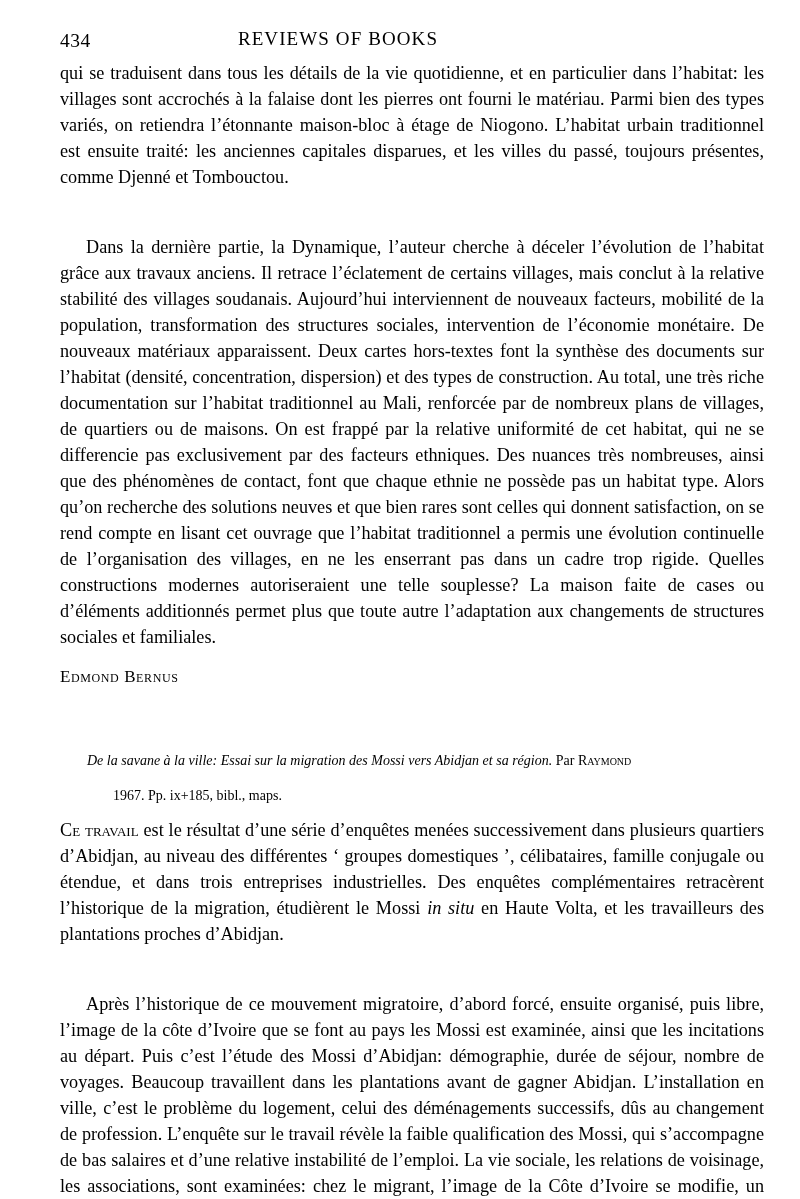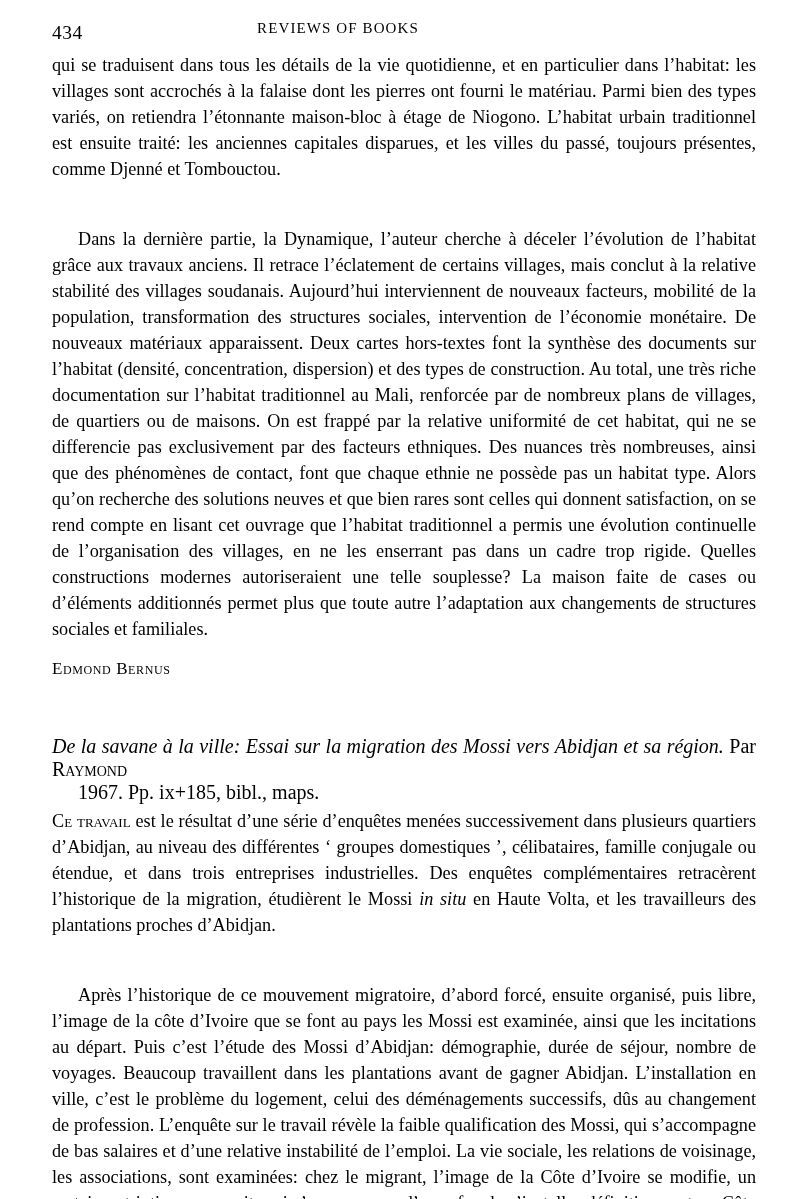--- a/index.html
+++ b/index.html
@@ -13,42 +13,42 @@
     font-family: "Liberation Serif", serif;
     color: #000000;
     position: relative;
     overflow: hidden;
   }
   .page {
     position: absolute;
     left: 0; top: 0;
     width: 676px;
     height: 1199px;
-    padding: 4px;
+    padding: 12px;
     box-sizing: border-box;
   }
   .header {
     position: relative;
     height: 34px;
     margin: 14px 48px 0 48px;
   }
   .page-number {
     position: absolute;
     left: 0;
     top: 4px;
     font-size: 19.5px;
     letter-spacing: 0.5px;
   }
   .running-title {
     position: absolute;
     left: 0;
     right: 0;
     top: 2px;
     text-align: center;
-    font-size: 15px;
+    font-size: 19px;
     letter-spacing: 1.1px;
     font-variant: small-caps;
     text-transform: uppercase;
   }
   .body-col {
     margin: 0 48px;
     width: 704px;
     box-sizing: border-box;
   }
   p {
@@ -69,25 +69,26 @@
     letter-spacing: 0.6px;
     margin-top: 17px;
   }
   .smallcaps {
     font-variant: small-caps;
   }
   .entry {
     margin-top: 56px;
   }
   .entry-head {
-    font-size: 20px;
-    line-height: 23px;
+    font-size: 14px;
+    line-height: 35px;
     text-align: justify;
     text-indent: 0;
     padding-left: 0;
+    margin-left: 27px;
   }
   .entry-head .l2, .entry-head .l3 {
     display: block;
     padding-left: 26px;
   }
   .ital {
     font-style: italic;
   }
   .dropcap-para {
     margin-top: 1px;

